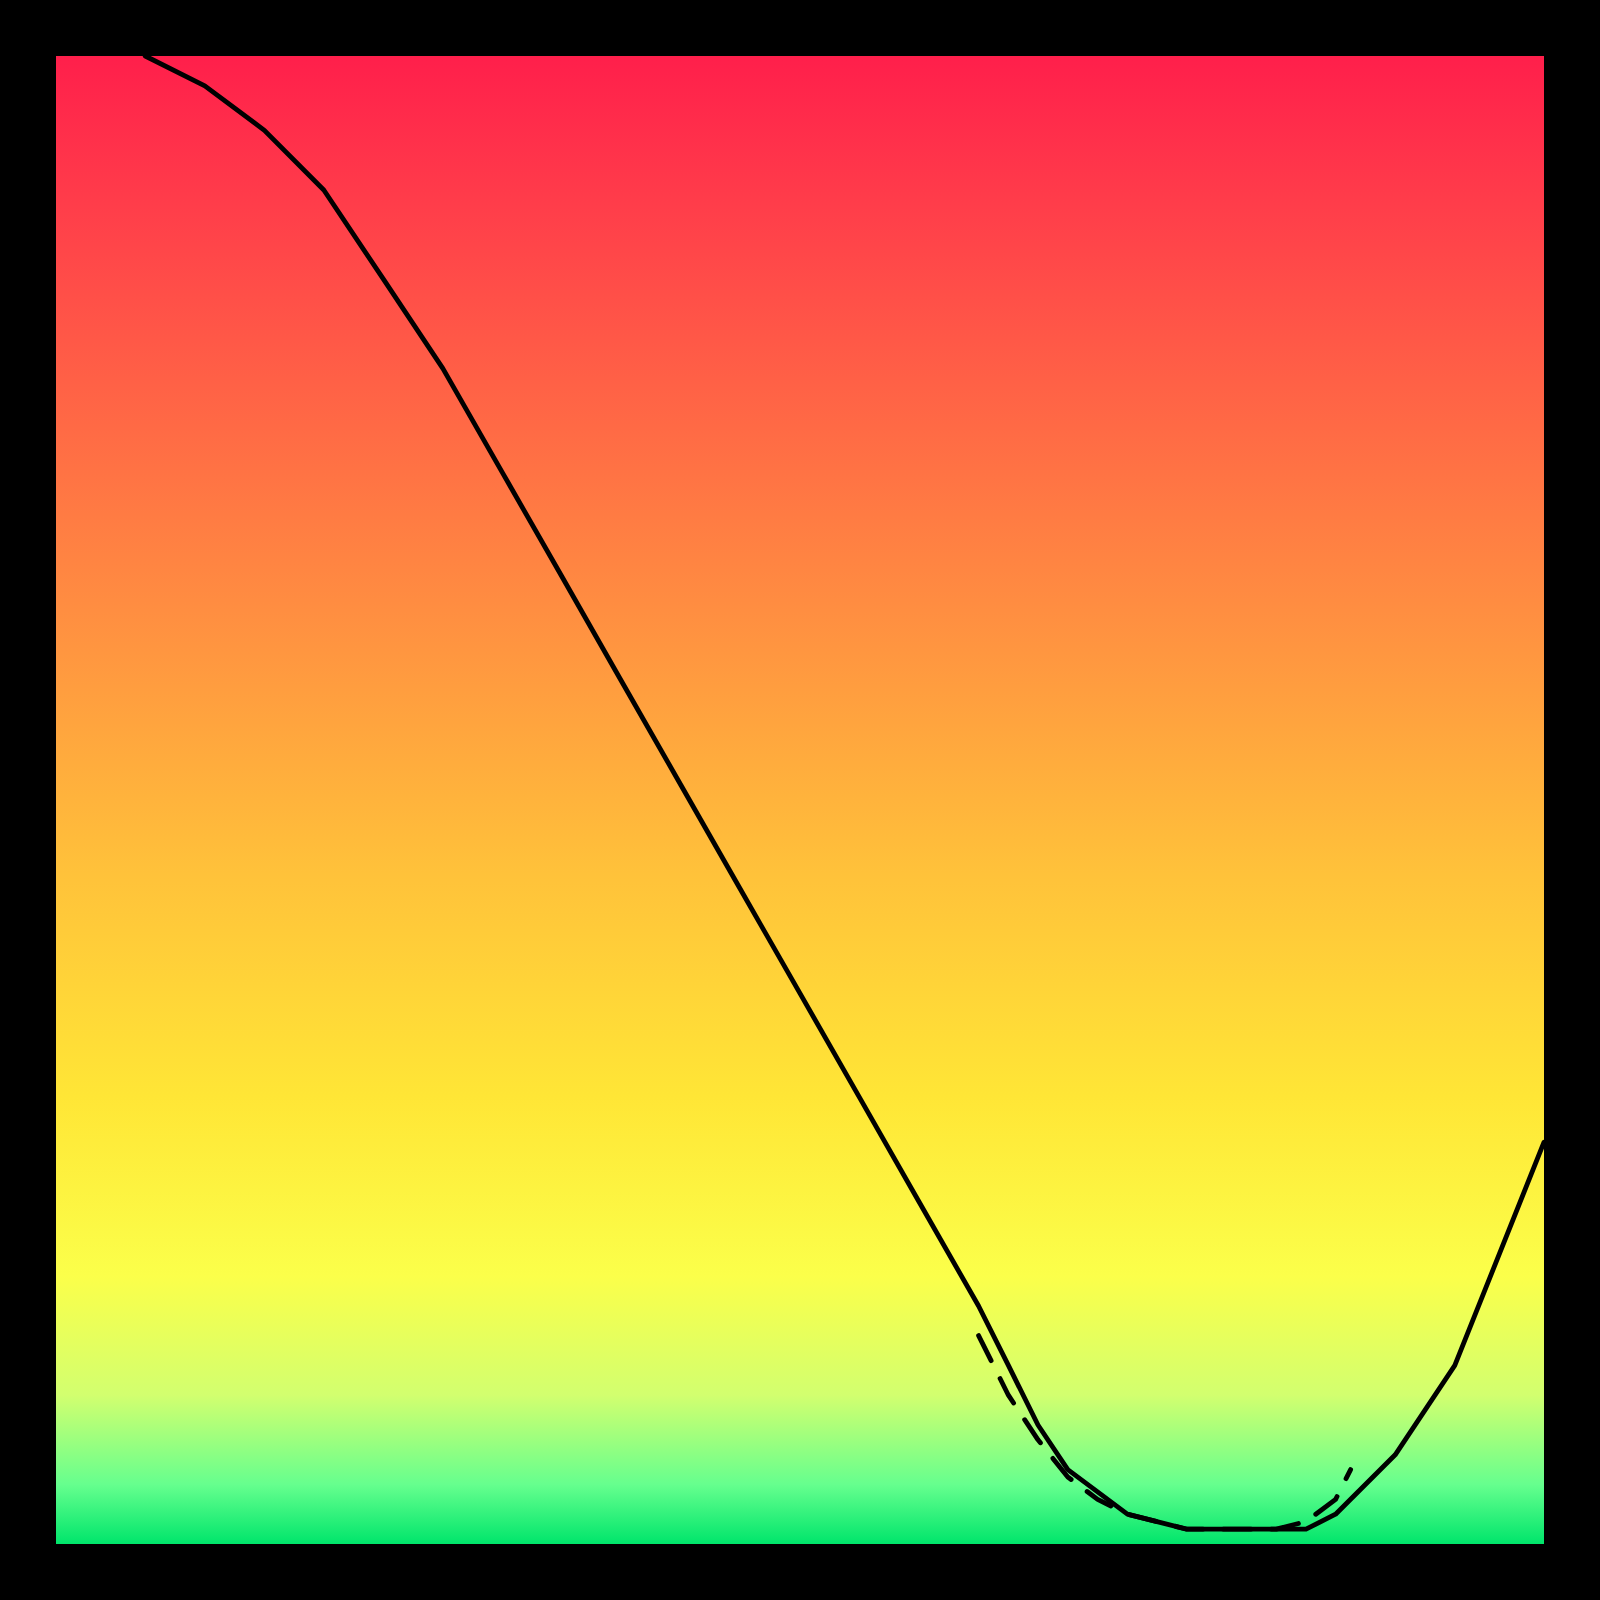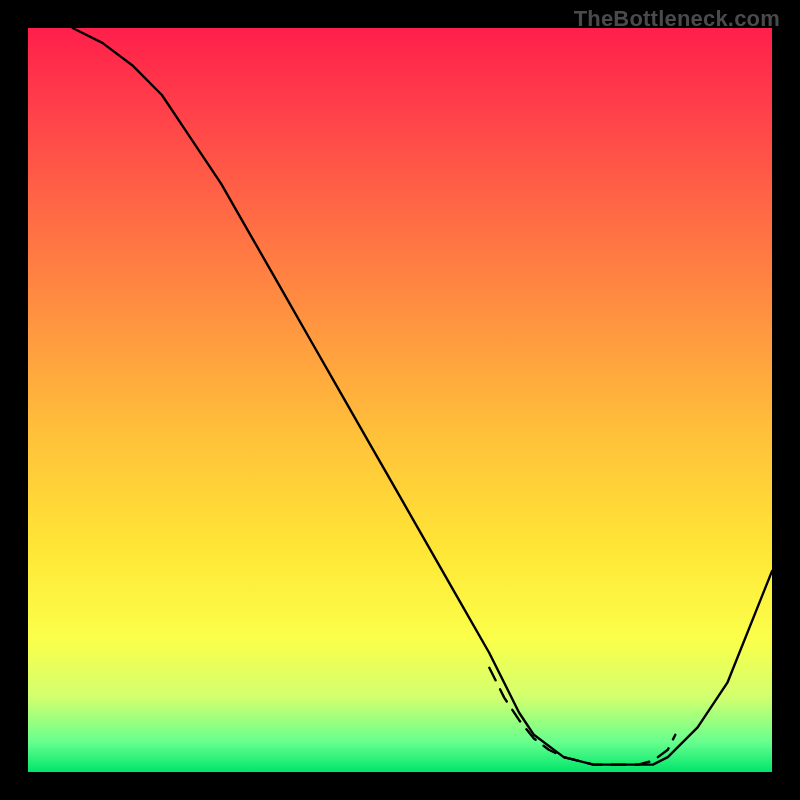--- a/index.html
+++ b/index.html
@@ -66,21 +66,20 @@
     stroke: #e2736f;
     stroke-width: 9;
     stroke-linecap: round;
     stroke-dasharray: 14 10;
   }
 </style>
 </head>
 <body>
 
 <div class="frame">
-  <div class="watermark">TheBottleneck.com</div>
 
   <div class="plot-area">
     <svg class="curve" viewBox="0 0 744 744">
       <path id="curve-path" d="M44.6 0.0 L74.4 14.9 L104.2 37.2 L133.9 67.0 L163.7 111.6 L193.4 156.2 L223.2 208.3 L253.0 260.4 L282.7 312.5 L312.5 364.6 L342.2 416.6 L372.0 468.7 L401.8 520.8 L431.5 572.9 L461.3 625.0 L476.2 654.7 L491.0 684.5 L505.9 706.8 L535.7 729.1 L565.4 736.6 L595.2 736.6 L625.0 736.6 L639.8 729.1 L669.6 699.4 L699.4 654.7 L744.0 543.1"></path>
       <path class="trough-marks" id="trough-path" d="M461.3 639.8 L476.2 669.6 L491.0 691.9 L505.9 710.5 L520.8 721.7 L535.7 729.1 L550.6 732.8 L565.4 736.6 L580.3 736.6 L595.2 736.6 L610.1 736.6 L625.0 732.8 L639.8 721.7 L647.3 706.8"></path>
     </svg>
   </div>
 </div>
 
 </body></html>

